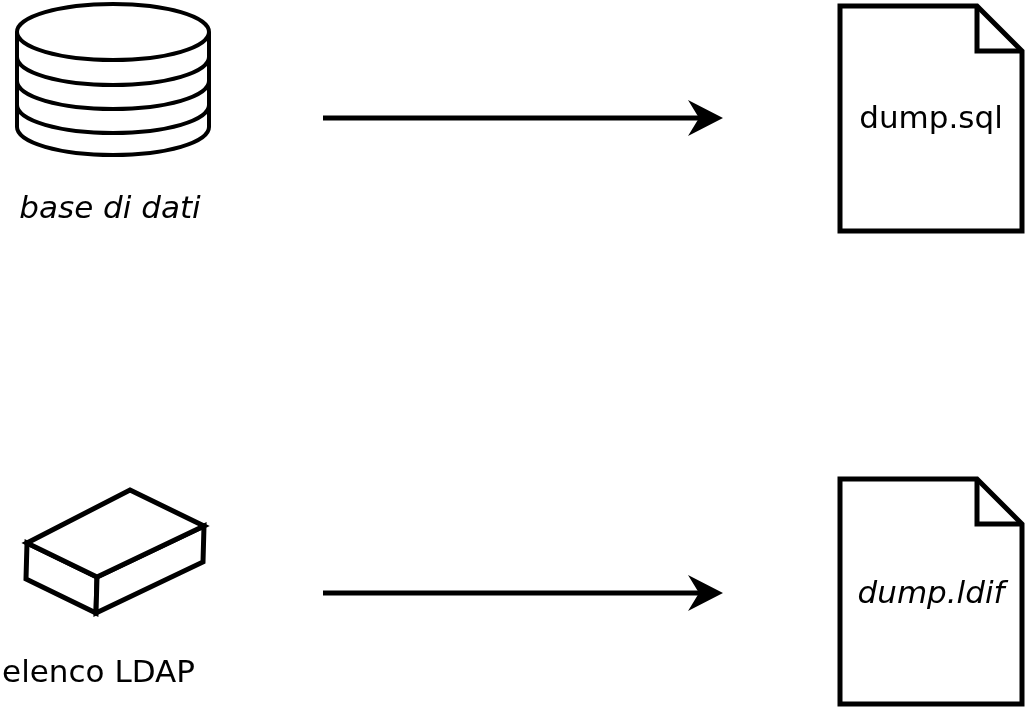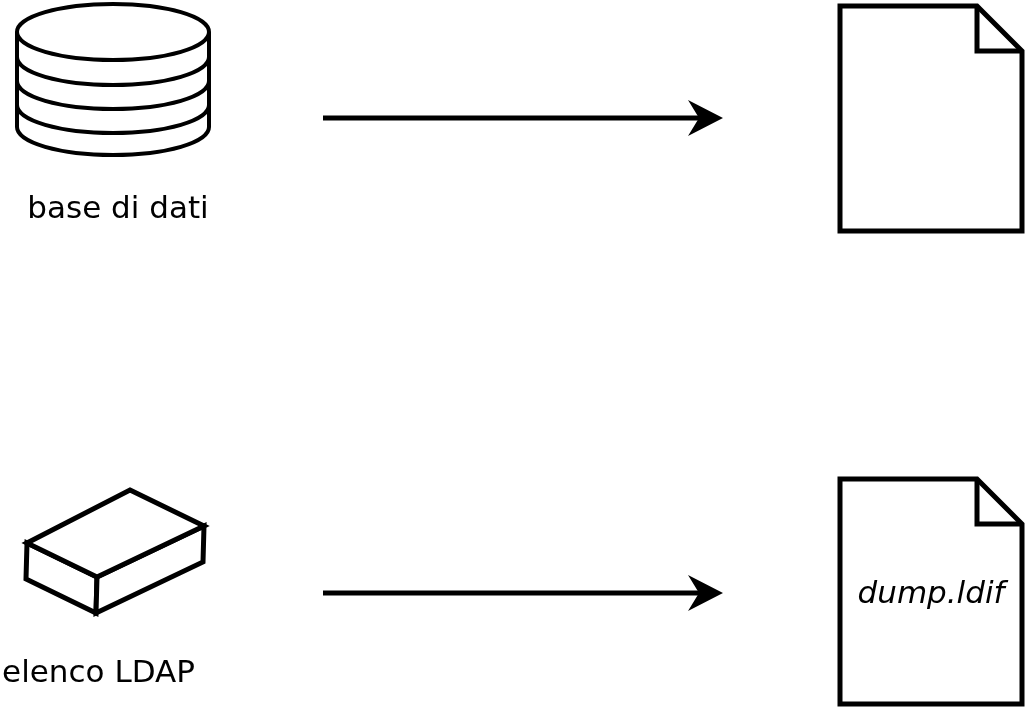--- a/index.html
+++ b/index.html
@@ -64,20 +64,21 @@
       <line x1="323" y1="593" x2="702" y2="593" stroke="#000000" stroke-width="5"></line>
       <polygon points="723,593 688,575 699,593 688,611" fill="#000000" stroke="none"></polygon>
     </g>
 
     <g stroke="#000000" stroke-width="5" stroke-linejoin="miter">
       <path d="M 977 479 H 840 V 704 H 1022 V 524 Z" fill="#ffffff"></path>
       <path d="M 977 479 V 524 H 1022" fill="none"></path>
     </g>
   </svg>
 
-  <div class="label" style="left:8px; top:189px; width:220px;">base di dati</div>
+  <div class="label" style="left:0px; top:189px; width:220px;font-style:italic;">base di dati</div>
 
+  <div class="label" style="left:840px; top:99px; width:182px;">dump.sql</div>
 
   <div class="label" style="left:-14px; top:653px; width:225px;">elenco LDAP</div>
 
   <div class="label" style="left:840px; top:574px; width:182px;font-style:italic;">dump.ldif</div>
 
 </div>
 
 </body></html>

